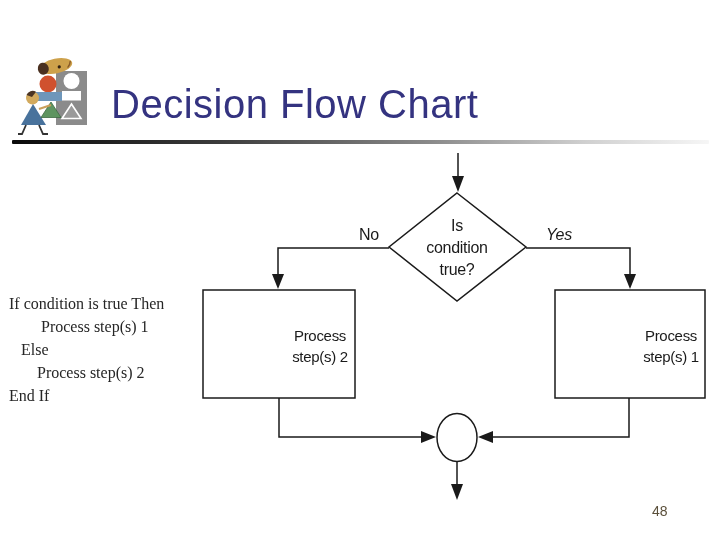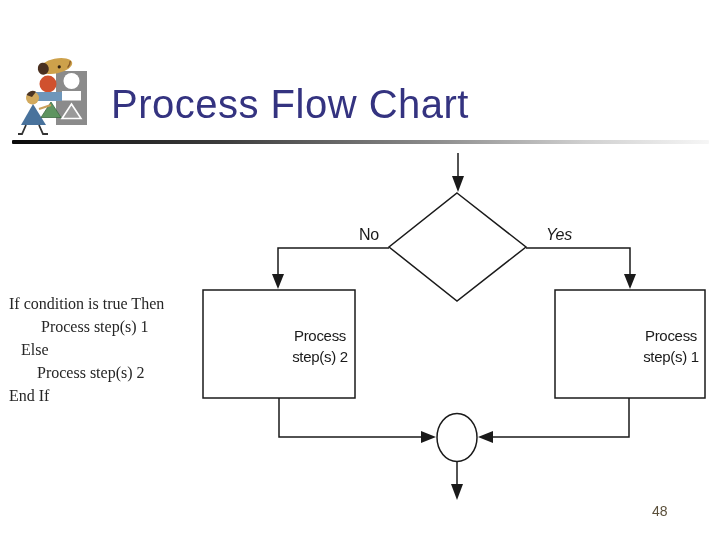--- a/index.html
+++ b/index.html
@@ -62,21 +62,21 @@
         <path d="M11.5 42 A6.5 6.5 0 0 1 21 38.8 L17 44 Z" fill="#4a3424"></path>
         <polygon points="18,51 6,72 31,72" fill="#48729c"></polygon>
         <polygon points="36,49 46,64.5 26,64.5" fill="#5e9460" stroke="#3e6a42" stroke-width="0.8"></polygon>
         <path d="M24 56 L36 52" stroke="#caa05a" stroke-width="2.2" fill="none"></path>
         <path d="M11 72 L7 81 L3 81" stroke="#333333" stroke-width="1.8" fill="none"></path>
         <path d="M24 72 L28 81 L33 81" stroke="#333333" stroke-width="1.8" fill="none"></path>
       </g>
     </svg>
   </div>
 
-  <h1 class="title">Process Flow Chart</h1>
+  <h1 class="title">Decision Flow Chart</h1>
   <div class="divider"></div>
 
   <pre class="pseudocode">If condition is true Then
         Process step(s) 1
    Else
        Process step(s) 2
 End If</pre>
 
   <svg class="flow-svg" viewBox="0 0 720 540">
     <g stroke="#1a1a1a" stroke-width="1.5" fill="none">
@@ -103,20 +103,23 @@
     <g fill="#1a1a1a" stroke="none">
       <polygon points="458,192 452,176 464,176"></polygon>
       <polygon points="278,289 272,274 284,274"></polygon>
       <polygon points="630,289 624,274 636,274"></polygon>
       <polygon points="436,437 421,431 421,443"></polygon>
       <polygon points="478,437 493,431 493,443"></polygon>
       <polygon points="457,500 451,484 463,484"></polygon>
     </g>
   </svg>
 
+  <div class="flabel decision-label">Is
+condition
+true?</div>
   <div class="flabel branch-label no-label">No</div>
   <div class="flabel branch-label yes-label">Yes</div>
   <div class="flabel box-label box2-label">Process
 step(s) 2</div>
   <div class="flabel box-label box1-label">Process
 step(s) 1</div>
 
   <div class="page-number">48</div>
 
 </div>

